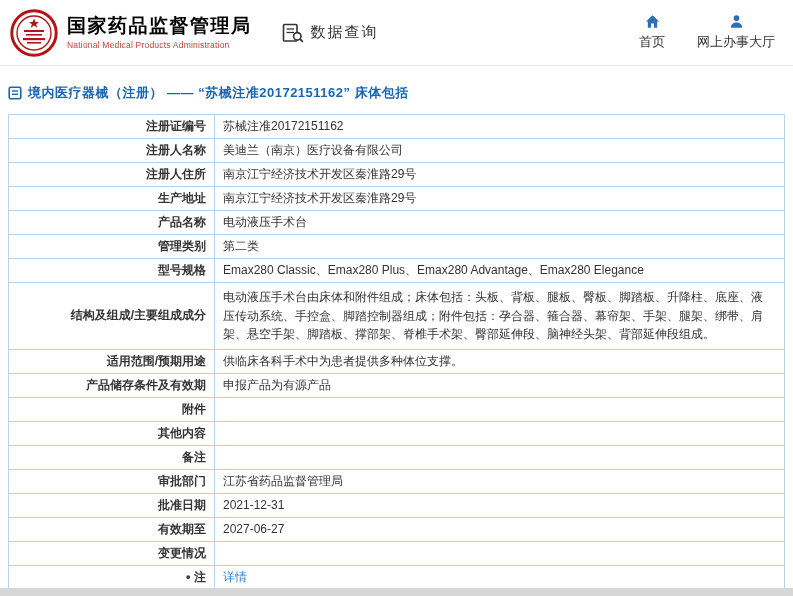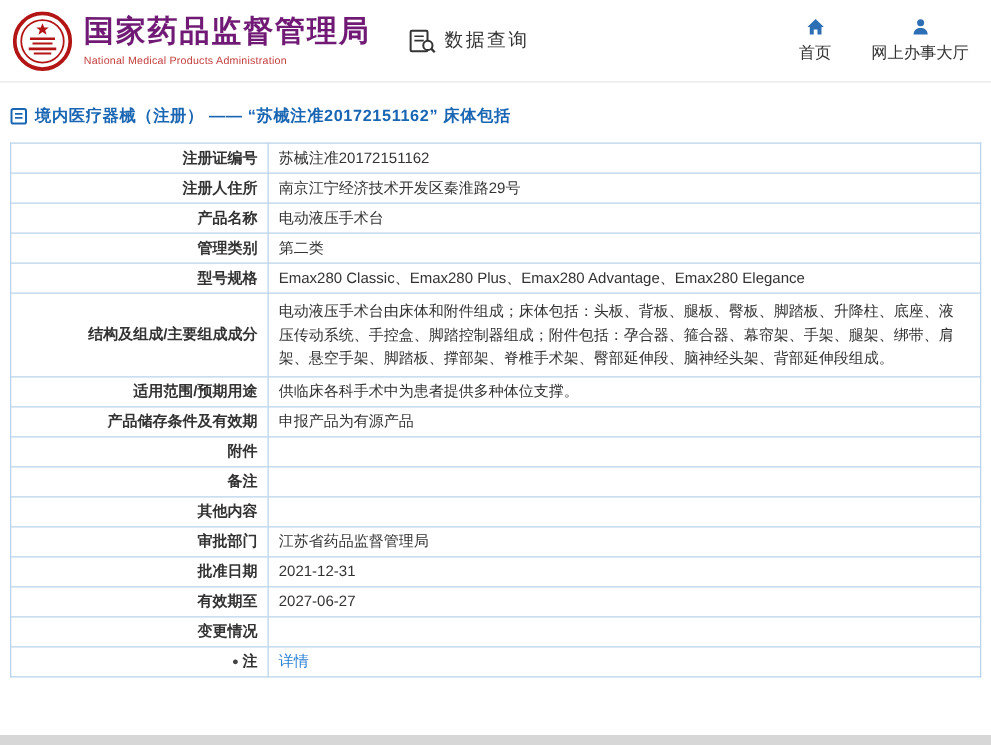--- a/index.html
+++ b/index.html
@@ -9,21 +9,21 @@
     color:#333;
   }
 
   
   .topbar {
     display:flex; align-items:center; height:66px;
     padding:0 18px 0 10px; border-bottom:1px solid #e6e6e6;
   }
   .brand { display:flex; align-items:center; gap:9px; }
   .emblem svg { width:48px; height:48px; display:block; }
-  .brand-cn { font-size:24px; font-weight:bold; color:#701a75; letter-spacing:1.5px; line-height:1.15; }
+  .brand-cn { font-size:19px; font-weight:bold; color:#000000; letter-spacing:1.5px; line-height:1.15; }
   .brand-en { font-size:8.5px; color:#c43c3c; margin-top:3px; letter-spacing:0.2px; }
   .dq-section { display:flex; align-items:center; gap:7px; margin-left:30px; }
   .dq-icon svg { width:22px; height:20px; display:block; }
   .dq-text { font-size:15px; color:#333; letter-spacing:2px; }
   .top-nav { margin-left:auto; display:flex; gap:32px; }
   .nav-item { display:flex; flex-direction:column; align-items:center; gap:4px; cursor:pointer; }
   .nav-icon svg { width:15px; height:15px; display:block; }
   .nav-label { font-size:13px; color:#333; white-space:nowrap; }
 
   
@@ -114,21 +114,29 @@
   <span class="pt-text">境内医疗器械（注册） ——  “苏械注准20172151162”  床体包括</span>
 </div>
 
 <table class="info-table">
   <tbody>
       <tr>
         <td class="label-cell">注册证编号</td>
         <td class="value-cell">苏械注准20172151162</td>
       </tr>
       <tr>
+        <td class="label-cell">注册人名称</td>
+        <td class="value-cell">美迪兰（南京）医疗设备有限公司</td>
+      </tr>
+      <tr>
         <td class="label-cell">注册人住所</td>
+        <td class="value-cell">南京江宁经济技术开发区秦淮路29号</td>
+      </tr>
+      <tr>
+        <td class="label-cell">生产地址</td>
         <td class="value-cell">南京江宁经济技术开发区秦淮路29号</td>
       </tr>
       <tr>
         <td class="label-cell">产品名称</td>
         <td class="value-cell">电动液压手术台</td>
       </tr>
       <tr>
         <td class="label-cell">管理类别</td>
         <td class="value-cell">第二类</td>
       </tr>
@@ -146,25 +154,25 @@
       </tr>
       <tr>
         <td class="label-cell">产品储存条件及有效期</td>
         <td class="value-cell">申报产品为有源产品</td>
       </tr>
       <tr>
         <td class="label-cell">附件</td>
         <td class="value-cell"></td>
       </tr>
       <tr>
-        <td class="label-cell">备注</td>
+        <td class="label-cell">其他内容</td>
         <td class="value-cell"></td>
       </tr>
       <tr>
-        <td class="label-cell">其他内容</td>
+        <td class="label-cell">备注</td>
         <td class="value-cell"></td>
       </tr>
       <tr>
         <td class="label-cell">审批部门</td>
         <td class="value-cell">江苏省药品监督管理局</td>
       </tr>
       <tr>
         <td class="label-cell">批准日期</td>
         <td class="value-cell">2021-12-31</td>
       </tr>

